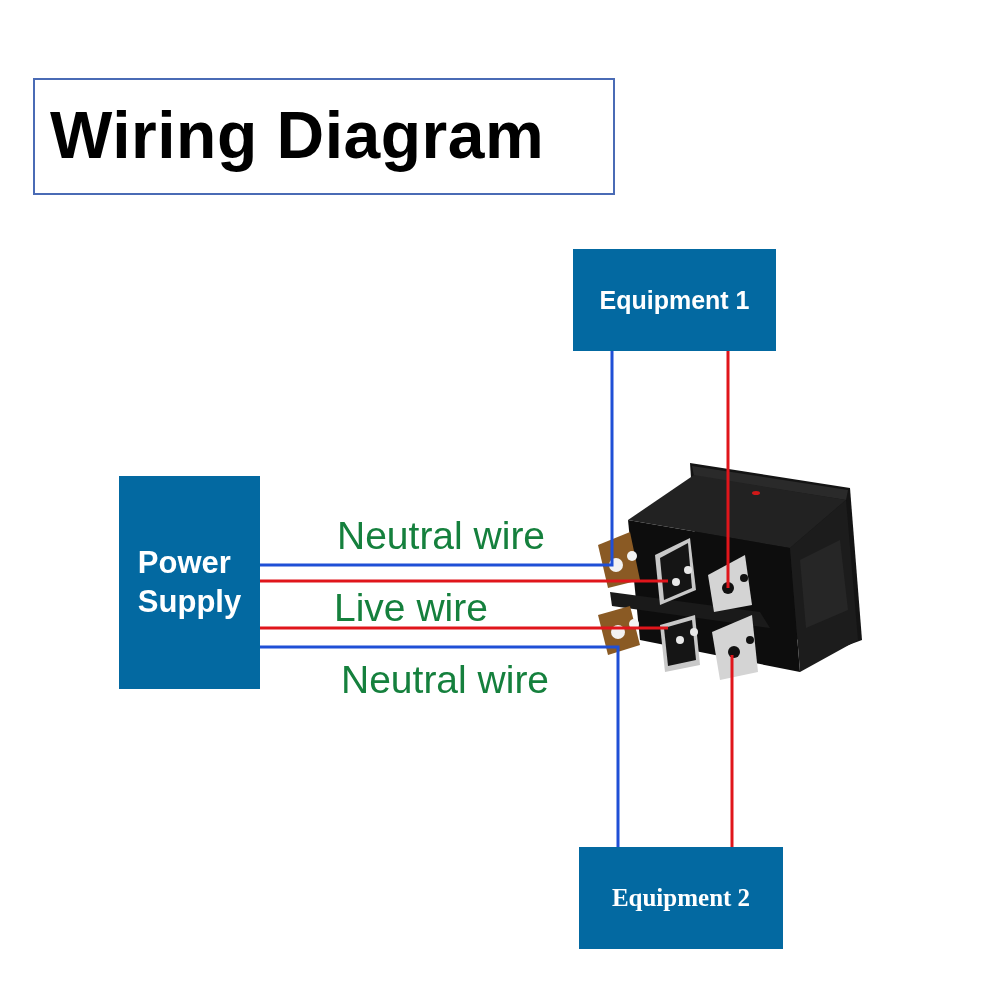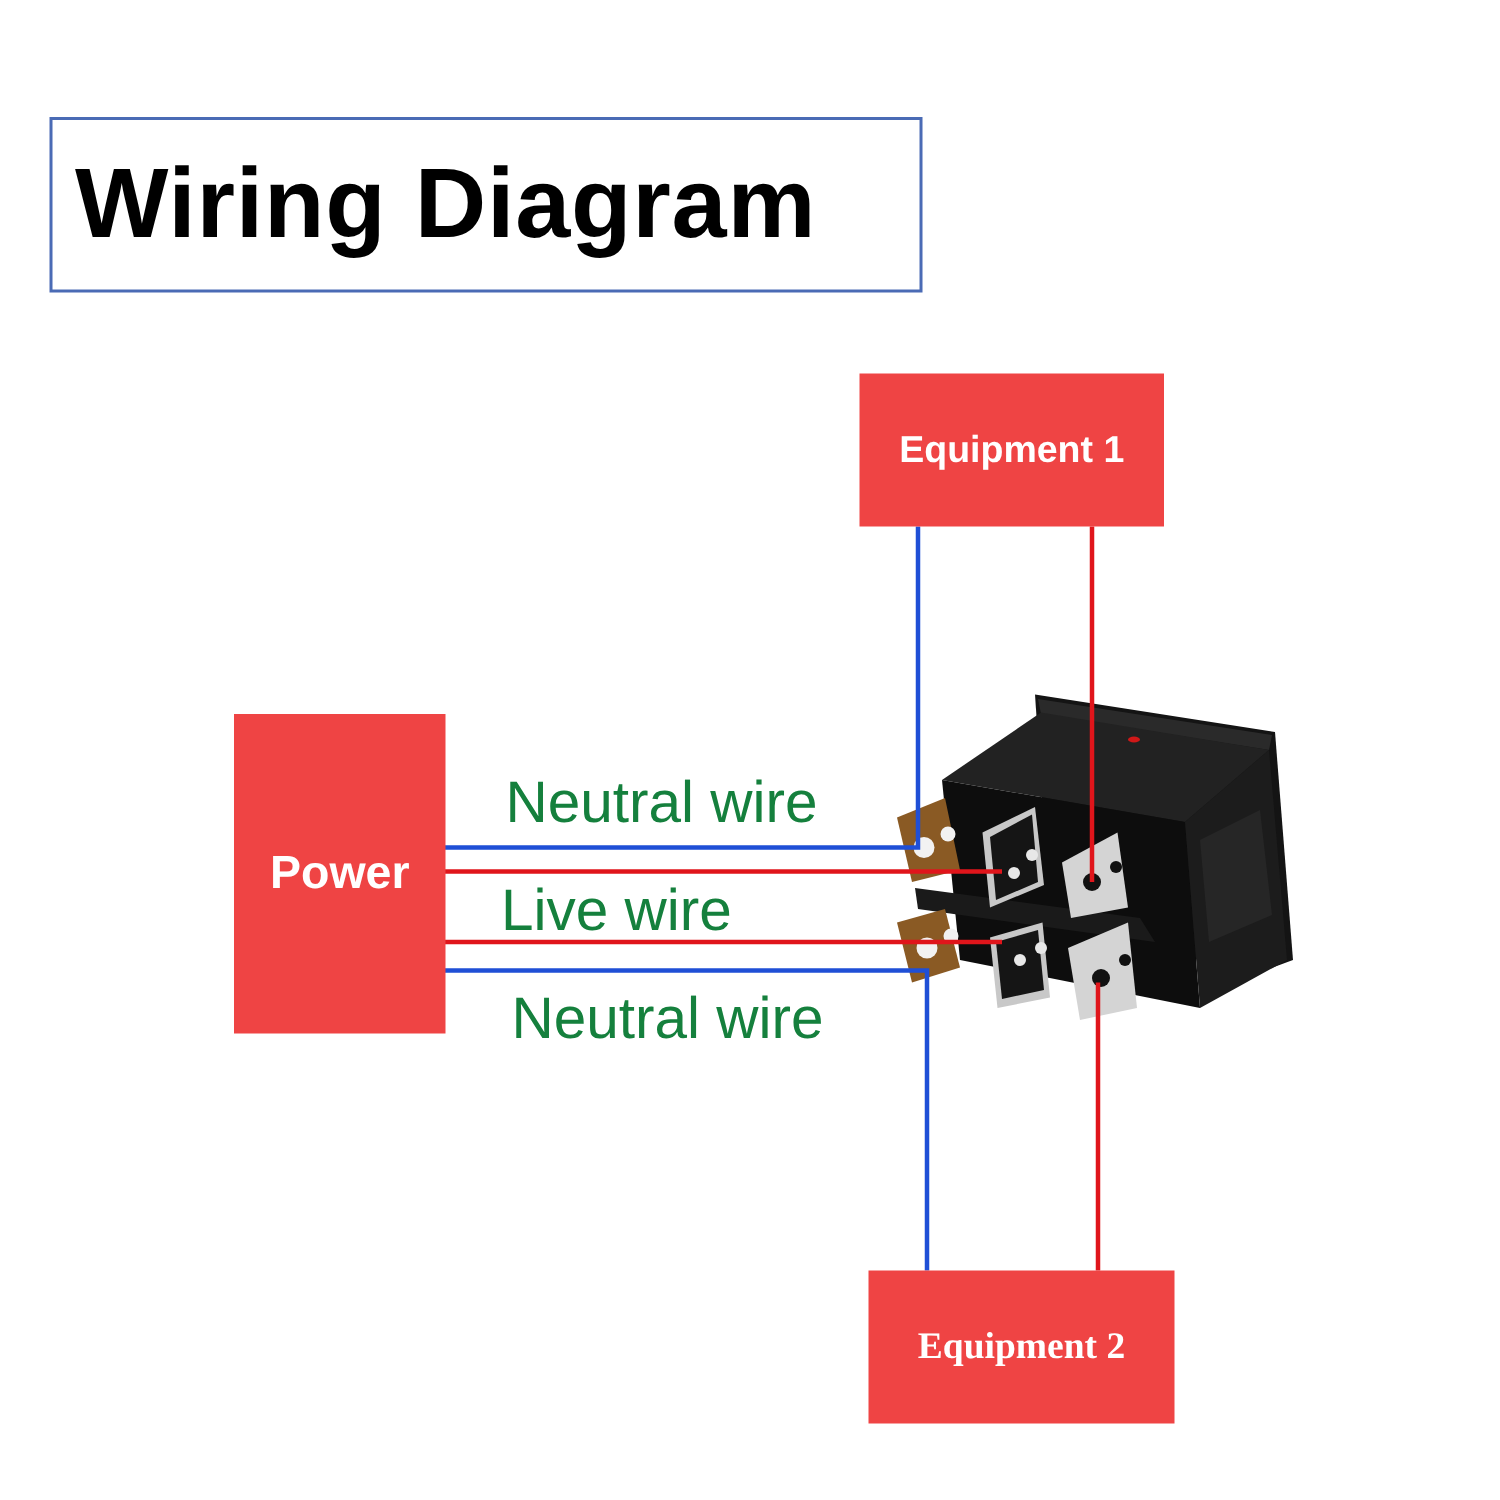--- a/index.html
+++ b/index.html
@@ -1,22 +1,22 @@
 <!DOCTYPE html>
 <html><head>
 <meta charset="utf-8">
 <style>
   html, body { margin:0; padding:0; background:#ffffff; }
   body { width:1000px; height:1000px; position:relative; overflow:hidden; font-family:"Liberation Sans", sans-serif; }
   .title-box { position:absolute; left:33px; top:78px; width:582px; height:117px; border:2px solid #4a6bb5; box-sizing:border-box; display:flex; align-items:center; }
   .title-text { font-weight:bold; font-size:66px; color:#000; padding-left:15px; letter-spacing:0.5px; line-height:1; margin-top:-4px; }
-  .block { position:absolute; background:#ef4444; color:#fff; font-weight:bold; display:flex; align-items:center; justify-content:center; text-align:left; }
+  .block { position:absolute; background:#0369a1; color:#fff; font-weight:bold; display:flex; align-items:center; justify-content:center; text-align:left; }
   .eq1 { left:573px; top:249px; width:203px; height:102px; font-size:25px; }
   .eq2 { left:579px; top:847px; width:204px; height:102px; font-size:25px;font-family:Liberation Serif, serif; }
-  .ps { left:119px; top:476px; width:141px; height:213px; font-size:31px; line-height:1.25;margin-left:37px; }
+  .ps { left:119px; top:476px; width:141px; height:213px; font-size:31px; line-height:1.25; }
   .wire-label { position:absolute; font-size:39px; white-space:nowrap; }
   .blue { color:#15803d;margin-left:32px; }
   .red { color:#15803d; }
   svg#wires { position:absolute; left:0; top:0; }
 </style>
 </head>
 <body>
 
 <div class="title-box">
   <span class="title-text">Wiring Diagram</span>
@@ -81,18 +81,19 @@
   <span>Equipment 1</span>
 </div>
 
 <div class="block eq2">
   <span>Equipment 2</span>
 </div>
 
 <div class="block ps">
   <div>
     <div>Power</div>
+    <div>Supply</div>
   </div>
 </div>
 
 <span class="wire-label blue" style="left:305px; top:514px;">Neutral wire</span>
 <span class="wire-label red" style="left:334px; top:586px;">Live wire</span>
 <span class="wire-label blue" style="left:309px; top:658px;">Neutral wire</span>
 
 </body></html>

